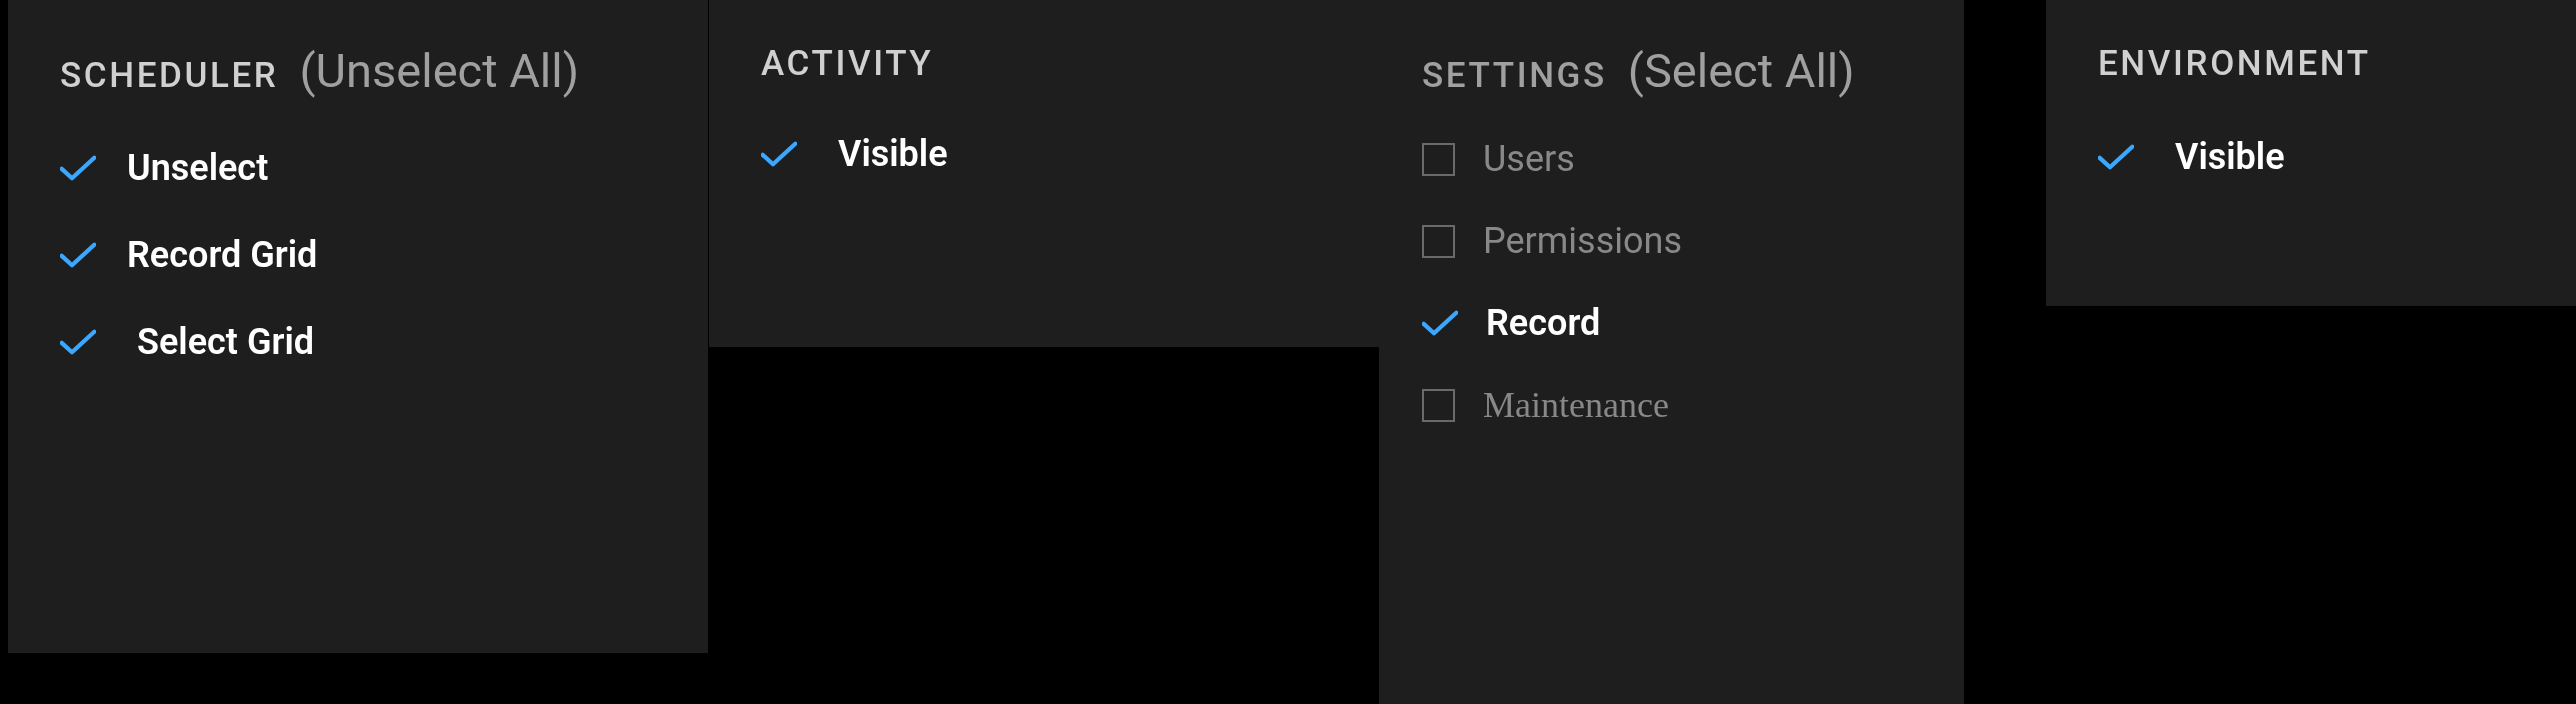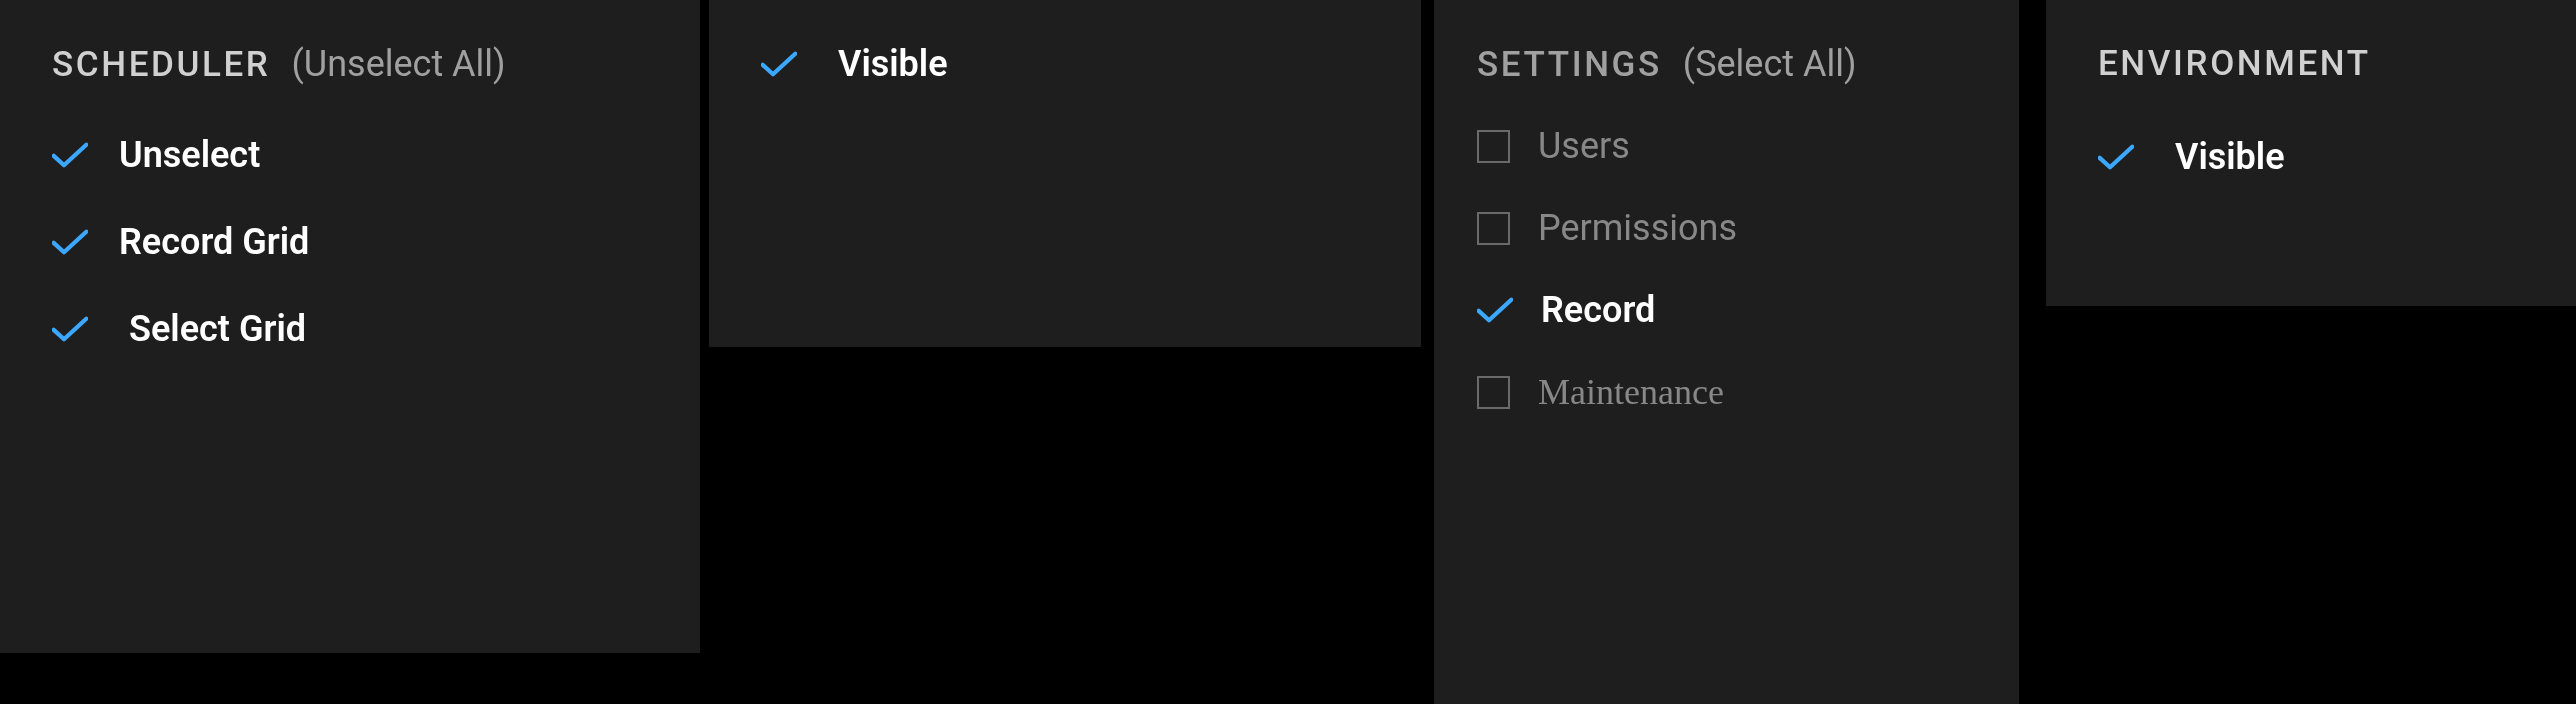--- a/index.html
+++ b/index.html
@@ -28,21 +28,21 @@
     .panel-title {
       font-size: 35px;
       font-weight: 500;
       letter-spacing: 2.6px;
       color: #a0a0a0;
     }
     .panel-title.light {
       color: #d0d0d0;
     }
     .panel-action {
-      font-size: 36px;
+      font-size: 47px;
       font-weight: 400;
       color: #a0a0a0;
       cursor: pointer;
     }
     .item-row {
       display: flex;
       align-items: center;
       gap: 31px;
       margin-bottom: 45px;
       cursor: pointer;
@@ -75,33 +75,33 @@
       color: #ffffff;
     }
     .item-label.dim {
       font-weight: 400;
       color: #888888;
     }
 
     
     #panel-scheduler {
       top: 0;
-      left: 0;
+      left: 8px;
       width: 700px;
       height: 653px;
     }
     #panel-activity {
       top: 0;
       left: 709px;
       width: 712px;
       height: 347px;
     }
     #panel-settings {
       top: 0;
-      left: 1434px;
+      left: 1379px;
       width: 585px;
       height: 704px;
       padding-left: 43px;
       padding-right: 35px;
     }
     #panel-environment {
       top: 0;
       left: 2046px;
       width: 530px;
       height: 306px;
@@ -149,20 +149,23 @@
     <span class="check-icon">
       <svg viewBox="0 0 42 32">
           <polyline points="2,17 14,28 40,4" fill="none" stroke="#3ba7ff" stroke-width="5" stroke-linecap="round" stroke-linejoin="round"></polyline>
         </svg>
     </span>
     <span class="item-label">Select Grid</span>
   </div>
 </div>
 
 <div class="panel" id="panel-activity">
+  <div class="panel-header">
+    <span class="panel-title light">ACTIVITY</span>
+  </div>
   <div class="item-row">
     <span class="check-icon">
       <svg viewBox="0 0 42 32">
           <polyline points="2,17 14,28 40,4" fill="none" stroke="#3ba7ff" stroke-width="5" stroke-linecap="round" stroke-linejoin="round"></polyline>
         </svg>
     </span>
     <span class="item-label">Visible</span>
   </div>
 </div>
 

